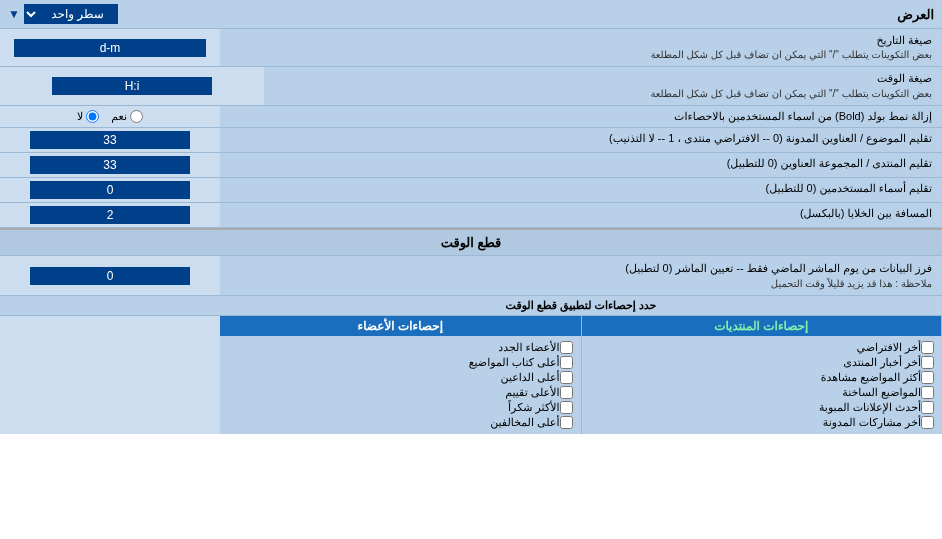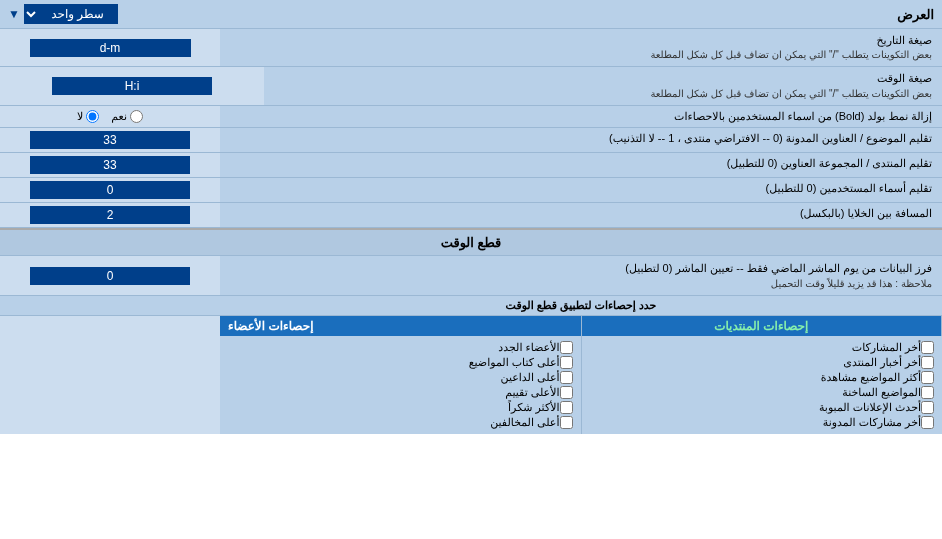--- a/index.html
+++ b/index.html
@@ -40,21 +40,21 @@
       <span style="color:#003f8a;">▼</span>
     </div>
   </div>
 
   <div style="display:flex; border-bottom:1px solid #9bb8d4;">
     <div style="flex:1; background:#b8d0e8; padding:4px 10px; text-align:right; font-size:11px; line-height:1.4;">
       <div>صيغة التاريخ</div>
       <div style="font-size:10px; color:#333;">بعض التكوينات يتطلب "/" التي يمكن ان تضاف قبل كل شكل المطلعة</div>
     </div>
     <div style="width:220px; background:#ccddef; display:flex; align-items:center; justify-content:center; padding:3px;">
-      <input type="text" value="d-m" style="background: rgb(0, 63, 138); color: rgb(255, 255, 255); border: none; padding: 2px 8px; width: 161px; text-align: center; font-size: 12px; direction: ltr;">
+      <input type="text" value="d-m" style="background: rgb(0, 63, 138); color: rgb(255, 255, 255); border: none; padding: 2px 8px; width: 192px; text-align: center; font-size: 12px; direction: ltr;">
     </div>
   </div>
 
   <div style="display:flex; border-bottom:1px solid #9bb8d4;">
     <div style="flex:1; background:#b8d0e8; padding:4px 10px; text-align:right; font-size:11px; line-height:1.4;">
       <div>صيغة الوقت</div>
       <div style="font-size:10px; color:#333;">بعض التكوينات يتطلب "/" التي يمكن ان تضاف قبل كل شكل المطلعة</div>
     </div>
     <div style="width:264px; background:#ccddef; display:flex; align-items:center; justify-content:center; padding:3px;">
       <input type="text" value="H:i" style="background: rgb(0, 63, 138); color: rgb(255, 255, 255); border: none; padding: 2px 8px; width: 160px; text-align: center; font-size: 12px; direction: ltr;">
@@ -137,21 +137,21 @@
   <div style="display:flex; width:942px;">
 
     <div style="flex:1; background:#b8d0e8;">
 
       <div style="display:flex;">
         <div style="flex:1;">
           <div style="background:#1a6ebd; color:#86efac; font-weight:bold; font-size:12px; padding:3px 8px; text-align:center; border-right:1px solid #9bb8d4;">إحصاءات المنتديات</div>
           <div style="background:#b8d0e8; padding:4px 8px;">
             <label class="checkbox-label">
                 <input type="checkbox" style="">
-                <span>أخر المشاركات</span>
+                <span>أخر الافتراضي</span>
               </label>
             <label class="checkbox-label">
                 <input type="checkbox" style="">
                 <span>أخر أخبار المنتدى</span>
               </label>
             <label class="checkbox-label">
                 <input type="checkbox" style="">
                 <span>أكثر المواضيع مشاهدة</span>
               </label>
             <label class="checkbox-label">
@@ -162,21 +162,21 @@
                 <input type="checkbox" style="">
                 <span>أحدث الإعلانات المبوبة</span>
               </label>
             <label class="checkbox-label">
                 <input type="checkbox" style="">
                 <span>أخر مشاركات المدونة</span>
               </label>
           </div>
         </div>
         <div style="flex:1; border-right:1px solid #9bb8d4;">
-          <div style="background:#1a6ebd; color:#fff; font-weight:bold; font-size:12px; padding:3px 8px; text-align:left;">إحصاءات الأعضاء</div>
+          <div style="background:#1a6ebd; color:#fff; font-weight:bold; font-size:12px; padding:3px 8px; text-align:center;">إحصاءات الأعضاء</div>
           <div style="background:#b8d0e8; padding:4px 8px;">
             <label class="checkbox-label">
                 <input type="checkbox" style="">
                 <span>الأعضاء الجدد</span>
               </label>
             <label class="checkbox-label">
                 <input type="checkbox" style="">
                 <span>أعلى كتاب المواضيع</span>
               </label>
             <label class="checkbox-label">

